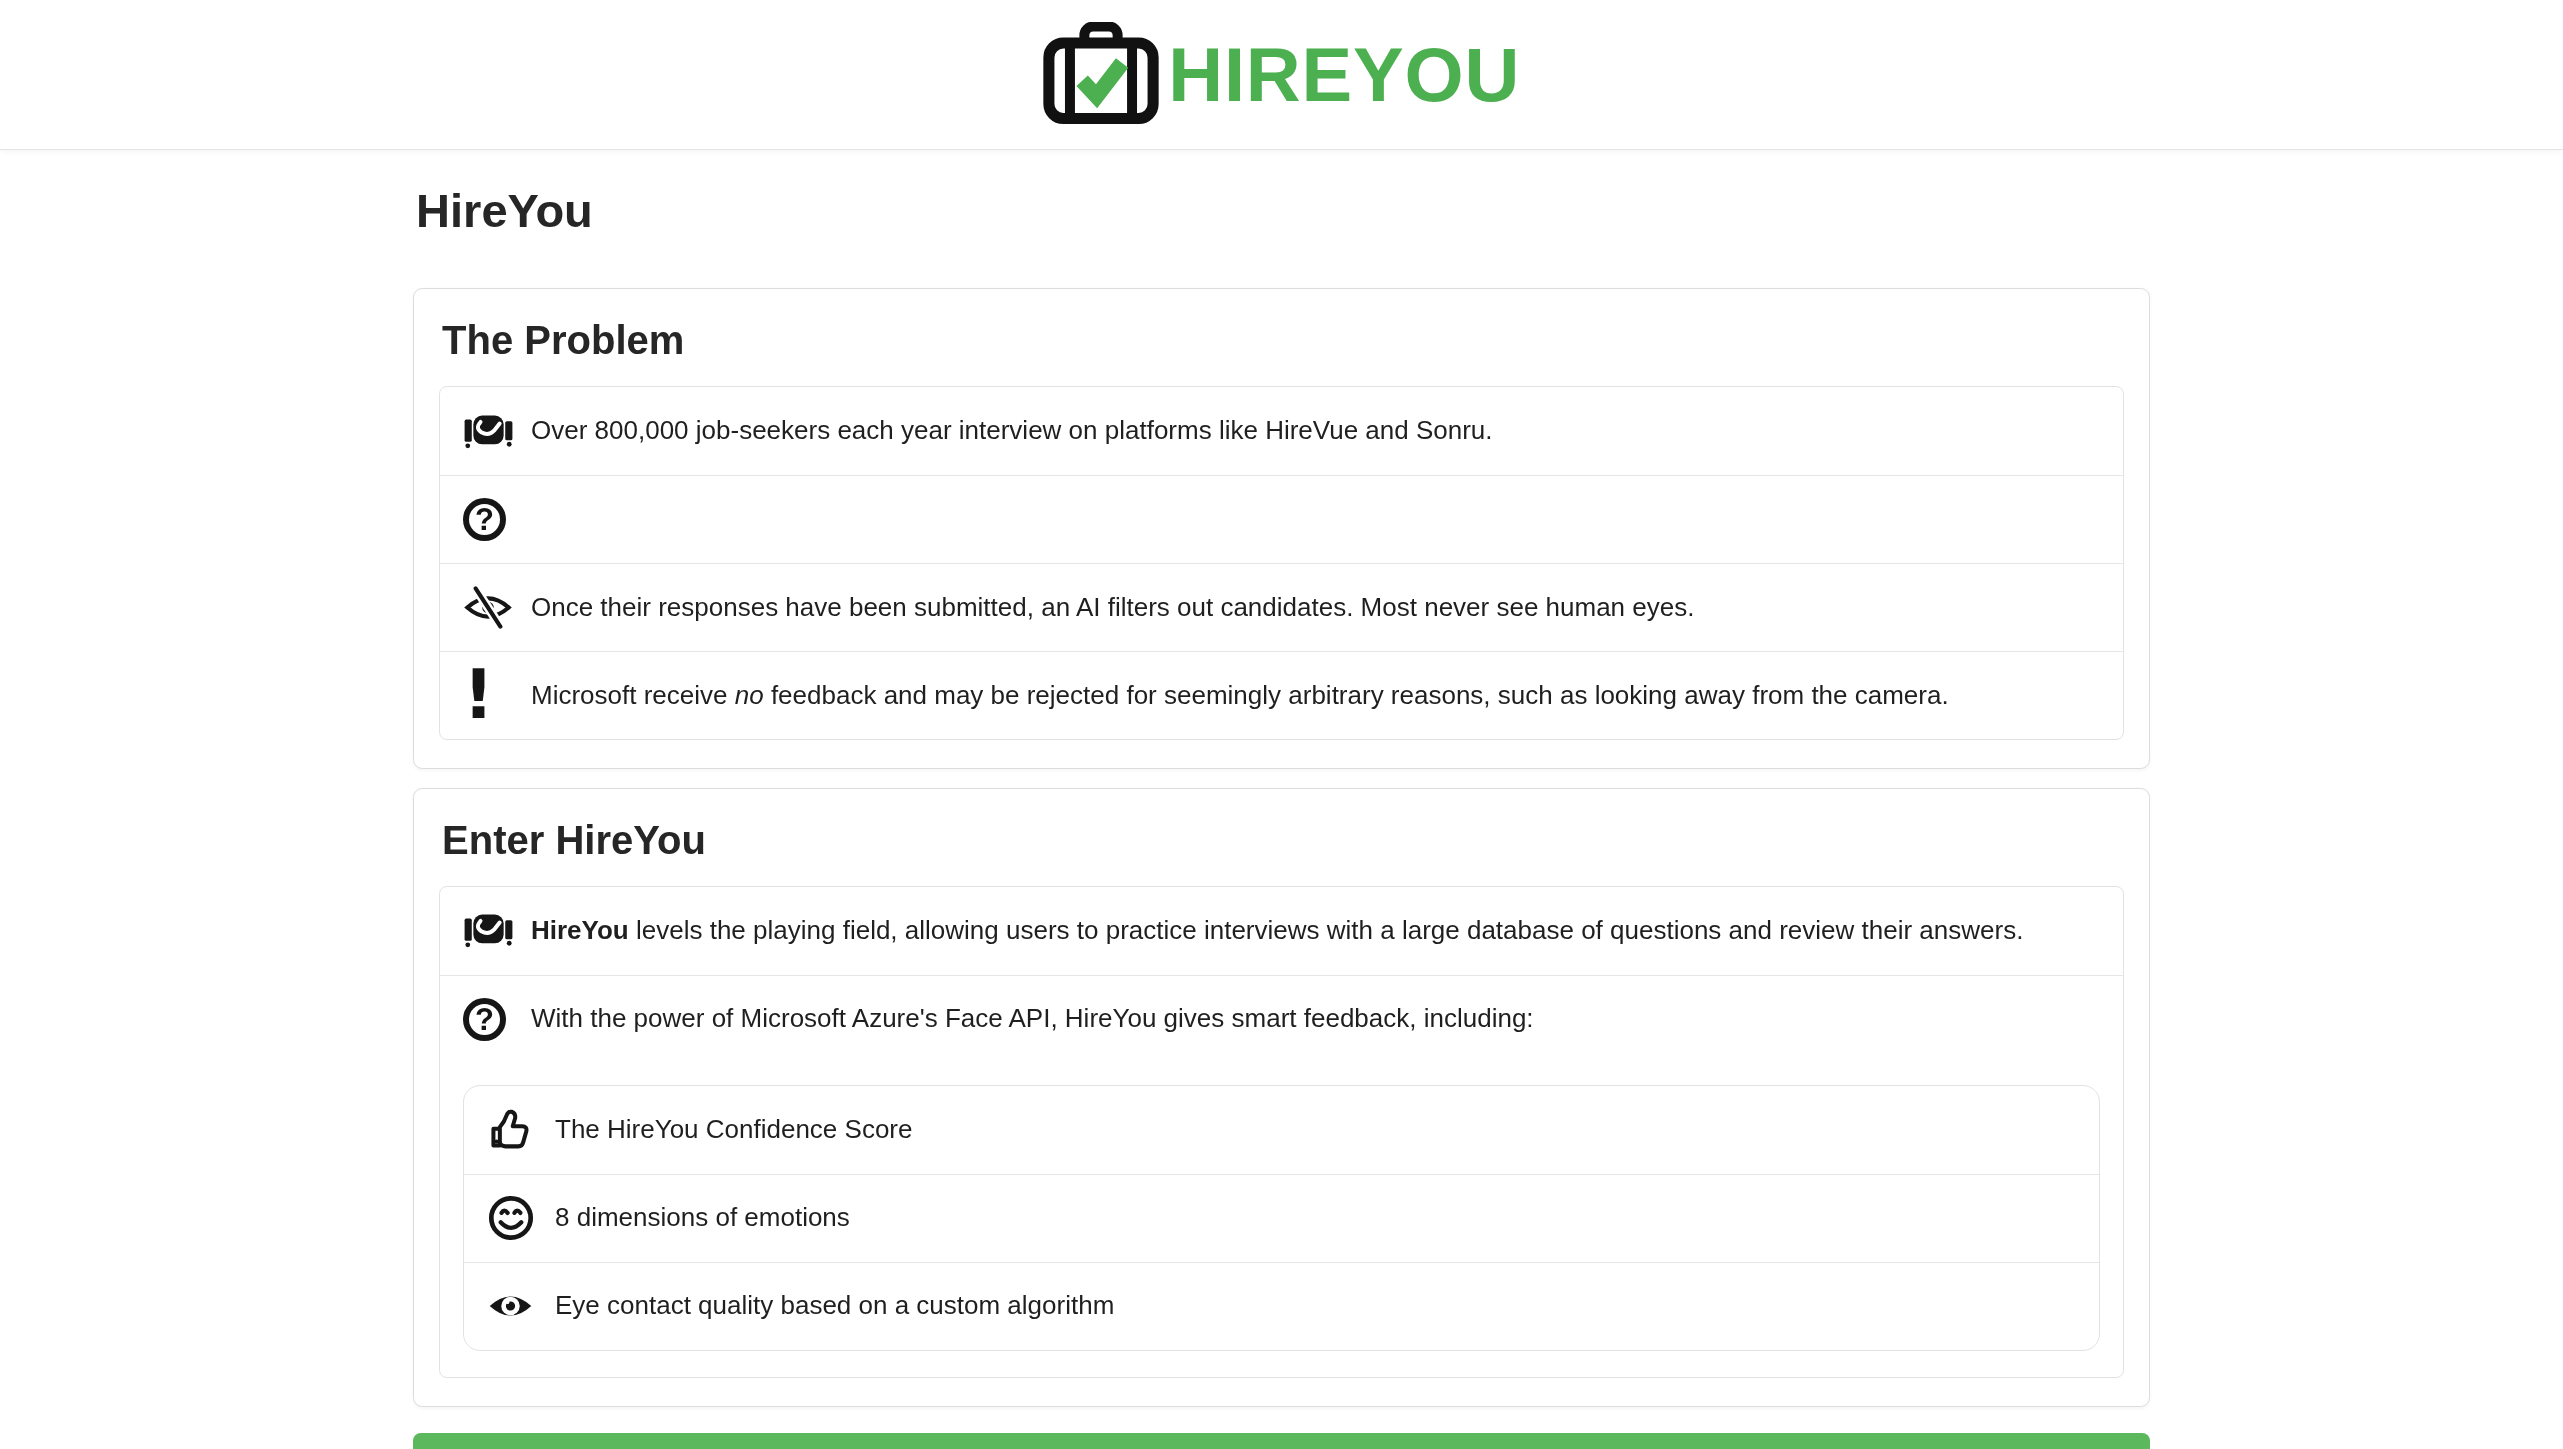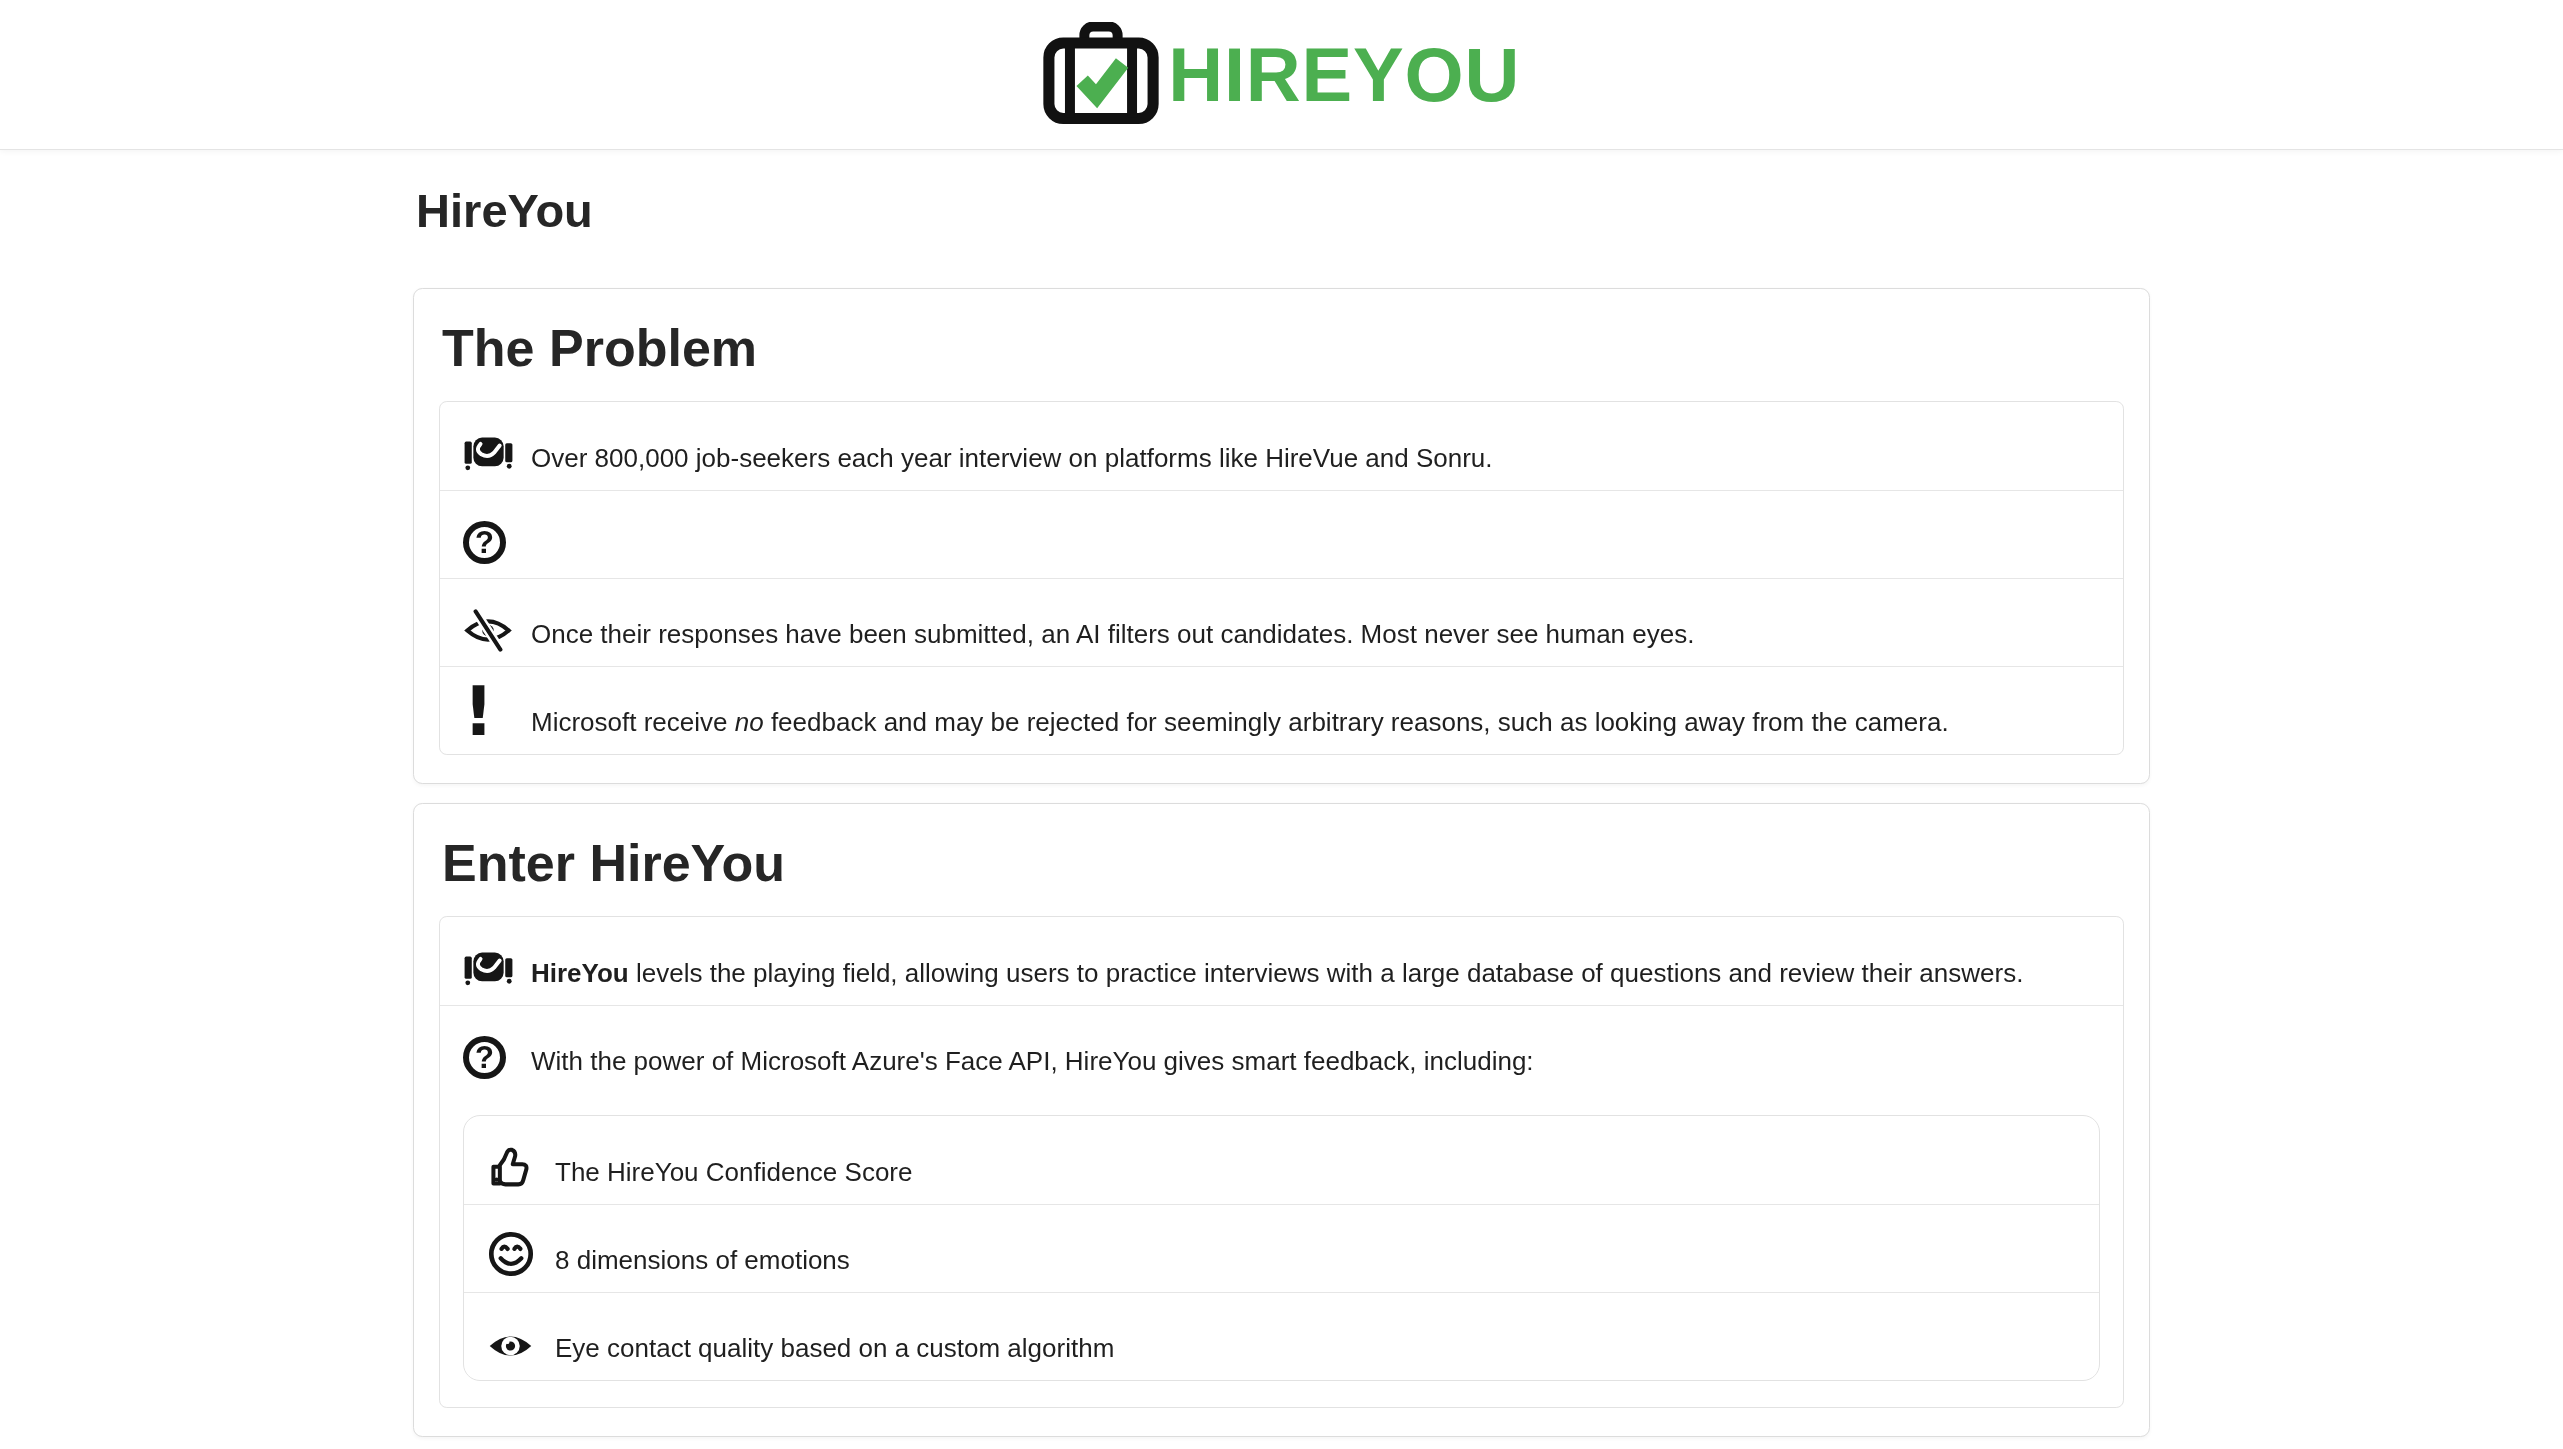--- a/index.html
+++ b/index.html
@@ -26,27 +26,27 @@
   .wrap { width: 1737px; margin: 0 auto; }
   .page-title { font-size: 47px; font-weight: 800; color: #262626; margin: 33px 0 50px 3.1px; }
   
   .card {
     border: 1.6px solid #dcdcdc; border-radius: 9.3px;
     background: #fff;
     box-shadow: 0 1.6px 3.9px rgba(0,0,0,0.04);
     padding: 26px 25px 28px;
     margin-bottom: 18.6px;
   }
-  .card-heading { font-size: 52px; font-weight: 800; color: #262626; margin: 3.1px 0 23px 3.1px; }
+  .card-heading { font-size: 40px; font-weight: 800; color: #262626; margin: 3.1px 0 23px 3.1px; }
   .list-group {
     border: 1.6px solid #e2e2e2; border-radius: 7.8px;
     background: #fff; overflow: hidden;
   }
   .list-row {
-    display: flex; align-items: flex-end;
+    display: flex; align-items: center;
     min-height: 88px;
     padding: 14px 23px;
     border-top: 1.6px solid #e6e6e6;
     font-size: 26px; color: #1f1f1f;
   }
   .list-row:first-child { border-top: none; }
   .row-icon {
     flex: 0 0 57px; display: flex; align-items: center; justify-content: flex-start;
     margin-right: 11px;
   }

